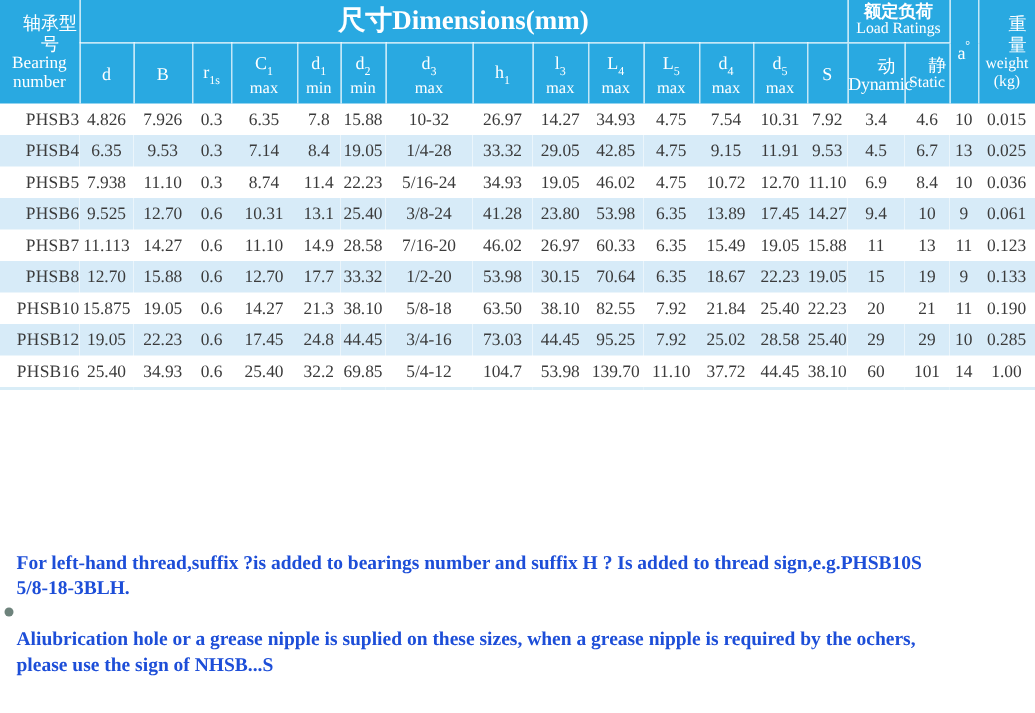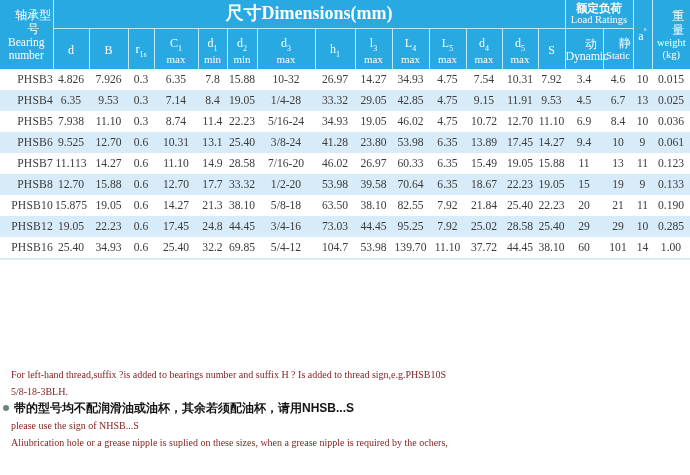--- a/index.html
+++ b/index.html
@@ -40,22 +40,22 @@
   }
   tbody td.c-name{text-align:right;padding-left:3px;letter-spacing:.2px;}
   tbody tr:nth-child(even){background:var(--row-alt,#d7ebf8);}
   
   .notes{margin-top:106px;padding-left:2px;}
   .note-zh{
     font-family:"Liberation Sans",sans-serif;font-weight:bold;
     font-size:12px;line-height:17px;color:#141414;white-space:nowrap;
   }
   .note-en{
-    font-size:10px;line-height:17px;color:#7f1d1d;
-    padding-left:9px;white-space:nowrap;
+    font-size:13px;line-height:17px;color:#1d4ed8;
+    padding-left:9px;white-space:nowrap;font-weight:bold;
   }
   .bullet{
     display:inline-block;width:6px;height:6px;border-radius:50%;
     background:var(--bullet,#6e837c);margin:0 5px 2px 1px;vertical-align:middle;
   }
 </style>
 </head>
 <body>
 
 <table class="tbl">
@@ -235,21 +235,21 @@
       <tr>
         <td class="c-name">PHSB8</td>
         <td>12.70</td>
         <td>15.88</td>
         <td>0.6</td>
         <td>12.70</td>
         <td>17.7</td>
         <td>33.32</td>
         <td>1/2-20</td>
         <td>53.98</td>
-        <td>39.58</td>
+        <td>30.15</td>
         <td>70.64</td>
         <td>6.35</td>
         <td>18.67</td>
         <td>22.23</td>
         <td>19.05</td>
         <td>15</td>
         <td>19</td>
         <td>9</td>
         <td>0.133</td>
       </tr>
@@ -318,17 +318,17 @@
       </tr>
     </tbody>
 </table>
 
 <div class="notes">
   <div class="note">
     <div class="note-en">For left-hand thread,suffix ?is added to bearings number and suffix H ? Is added to thread sign,e.g.PHSB10S</div>
     <div class="note-en">5/8-18-3BLH.</div>
   </div>
   <div class="note">
-    <div class="note-zh"><span class="bullet"></span><span>带的型号均不配润滑油或油杯，其余若须配油杯，请用NHSB...S</span></div>
+    <div class="note-zh"><span class="bullet"></span></div>
+    <div class="note-en">Aliubrication hole or a grease nipple is  suplied on these sizes, when a grease nipple is required by the ochers,</div>
     <div class="note-en">please use the sign of NHSB...S</div>
-    <div class="note-en">Aliubrication hole or a grease nipple is  suplied on these sizes, when a grease nipple is required by the ochers,</div>
   </div>
 </div>
 
 </body></html>

